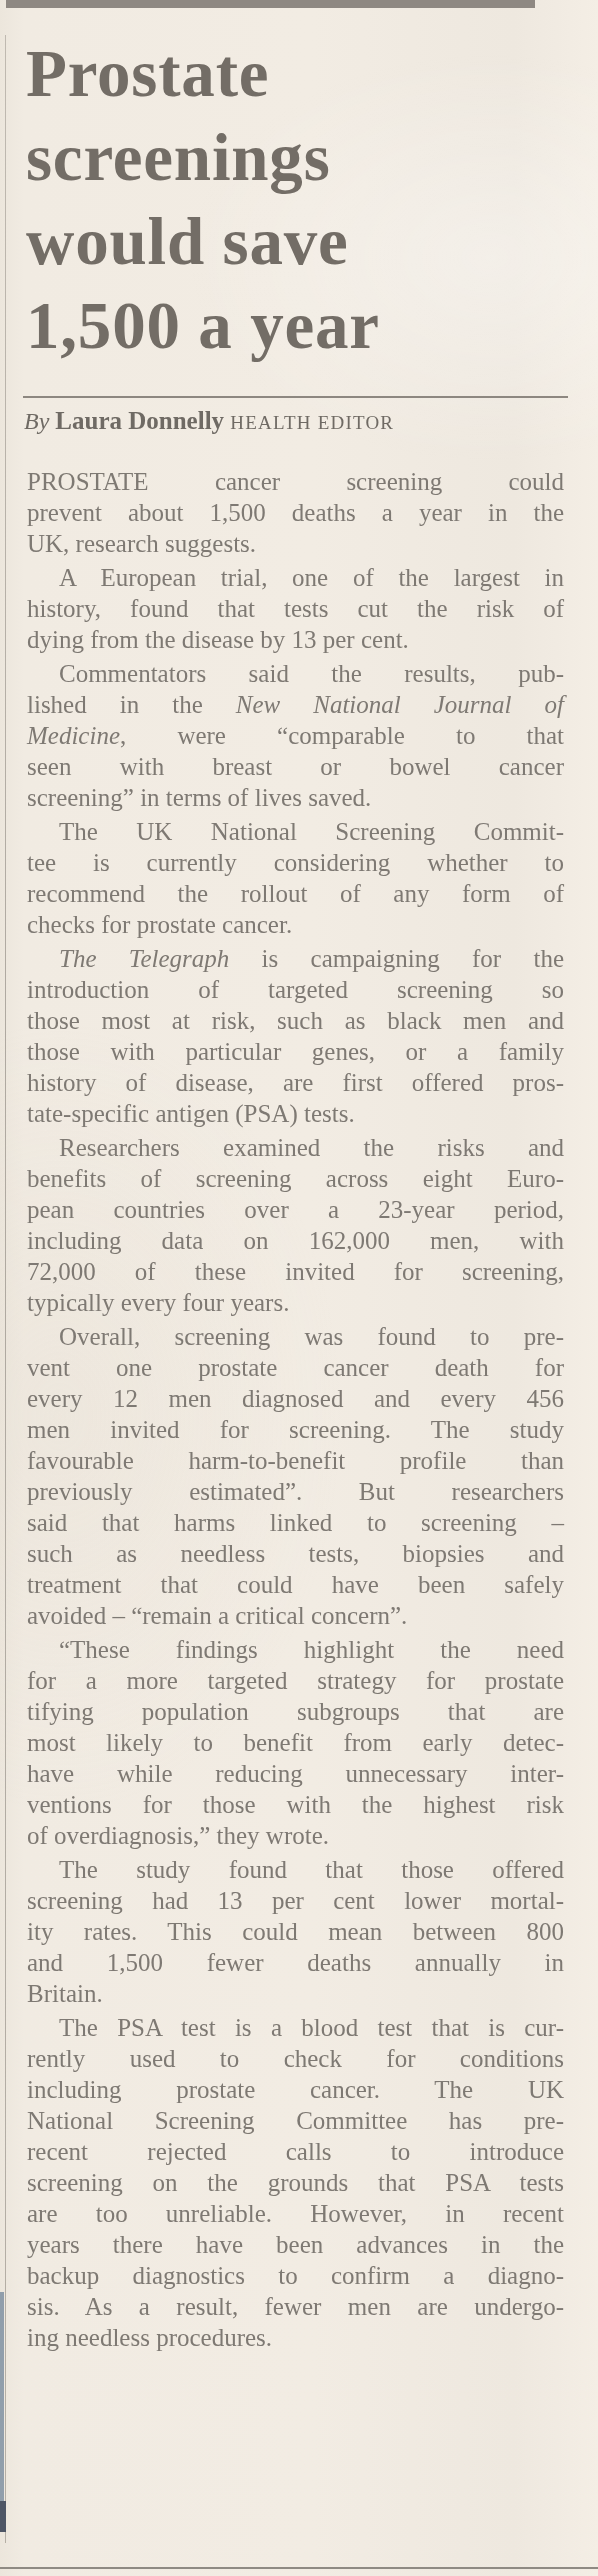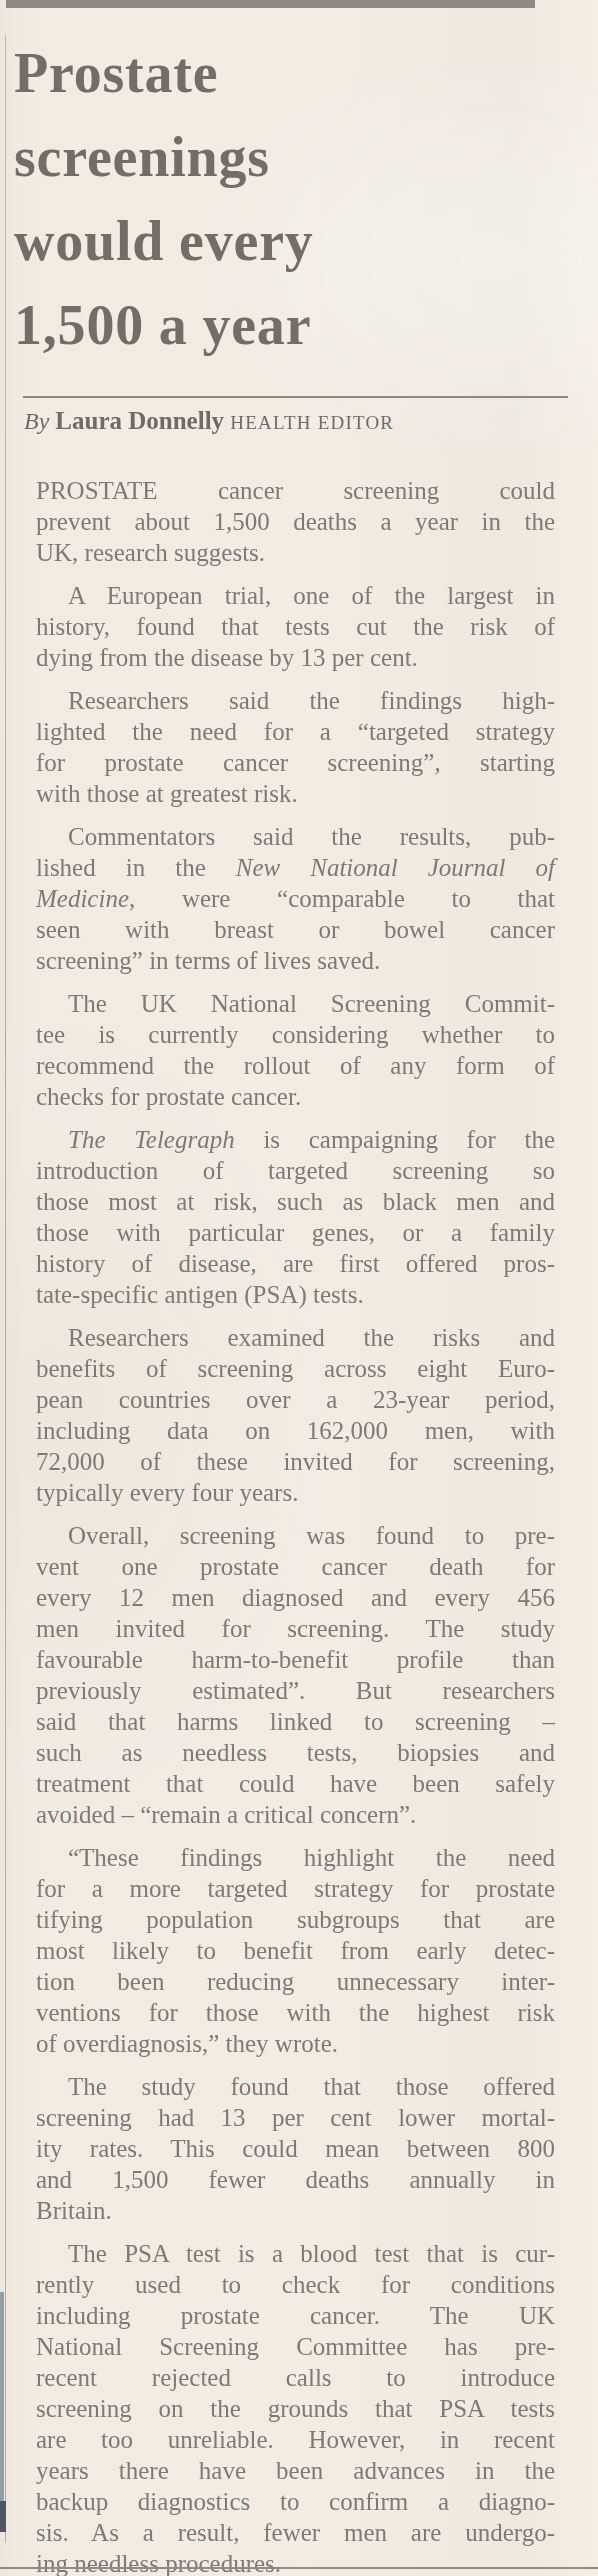--- a/index.html
+++ b/index.html
@@ -14,74 +14,68 @@
     font-family:"Liberation Serif","DejaVu Serif",serif;
     color:#7c7771;
   }
   .top-bar{position:absolute;left:6.4px;top:0;width:529px;height:8px;background:#8e8882;}
   .left-rule{position:absolute;left:4.8px;top:35px;width:1.6px;height:2508px;
     background:linear-gradient(#b0aaa1,#9a948c 40%,#a29c93);opacity:.75;}
   .left-blue-mark{position:absolute;left:0;top:2292px;width:4px;height:211px;background:#8090a2;opacity:.85;}
   .left-dark-mark{position:absolute;left:0;top:2501px;width:5.6px;height:31px;background:#4e5665;}
   .bottom-rule{position:absolute;left:0;top:2567px;width:599px;height:2.4px;background:#8f8a83;}
 
-  .headline{position:absolute;left:14px;top:31px;width:558px;
-    font-weight:bold;font-size:56px;line-height:84px;letter-spacing:0.8px;color:#736d66;}
+  .headline{position:absolute;left:26px;top:31px;width:558px;
+    font-weight:bold;font-size:67px;line-height:84px;letter-spacing:0.8px;color:#736d66;}
   .headline .hline{height:84px;}
 
   .byline-rule{position:absolute;left:22.6px;top:396px;width:545px;height:2.4px;background:#8d8780;}
   .byline{position:absolute;left:24px;top:407px;width:556px;color:#6f6a64;white-space:nowrap;}
   .byline .by{font-style:italic;font-size:24px;}
   .byline .author{font-weight:bold;font-size:25px;}
   .byline .role{font-size:19px;letter-spacing:1.2px;}
 
   .body-col{position:absolute;left:24px;top:463px;width:543px;font-size:25px;color:#7e7973;}
-  .para{margin:12px;padding:0;}
+  .para{margin:3px;padding:0;}
   .line{height:31px;line-height:31px;text-align:justify;text-align-last:justify;}
   .line.last{text-align:right;text-align-last:left;}
   .line.indent{padding-left:32px;}
   .it{font-style:italic;}
 </style>
 </head>
 <body>
 
 <div class="top-bar"></div>
 <div class="left-rule"></div>
 <div class="left-blue-mark"></div>
 <div class="left-dark-mark"></div>
 
 <div class="headline">
     <div class="hline">Prostate</div>
     <div class="hline">screenings</div>
-    <div class="hline">would every</div>
+    <div class="hline">would save</div>
     <div class="hline">1,500 a year</div>
   </div>
 
 <div class="byline-rule"></div>
 
 <div class="byline">
   <span class="by">By </span><span class="author">Laura Donnelly </span><span class="role">HEALTH EDITOR</span>
 </div>
 
 <div class="body-col">
     <div class="para">
       <div class="line"><span>PROSTATE cancer screening could</span></div>
       <div class="line"><span>prevent about 1,500 deaths a year in the</span></div>
       <div class="line last"><span>UK, research suggests.</span></div>
     </div>
     <div class="para">
       <div class="line indent"><span>A European trial, one of the largest in</span></div>
       <div class="line"><span>history, found that tests cut the risk of</span></div>
       <div class="line last"><span>dying from the disease by 13 per cent.</span></div>
-    </div>
-    <div class="para">
-      <div class="line indent"><span>Researchers said the findings high-</span></div>
-      <div class="line"><span>lighted the need for a “targeted strategy</span></div>
-      <div class="line"><span>for prostate cancer screening”, starting</span></div>
-      <div class="line last"><span>with those at greatest risk.</span></div>
     </div>
     <div class="para">
       <div class="line indent"><span>Commentators said the results, pub-</span></div>
       <div class="line"><span>lished in the </span><span class="it">New National Journal of</span></div>
       <div class="line"><span class="it">Medicine</span><span>, were “comparable to that</span></div>
       <div class="line"><span>seen with breast or bowel cancer</span></div>
       <div class="line last"><span>screening” in terms of lives saved.</span></div>
     </div>
     <div class="para">
       <div class="line indent"><span>The UK National Screening Commit-</span></div>
@@ -115,21 +109,21 @@
       <div class="line"><span>said that harms linked to screening –</span></div>
       <div class="line"><span>such as needless tests, biopsies and</span></div>
       <div class="line"><span>treatment that could have been safely</span></div>
       <div class="line last"><span>avoided – “remain a critical concern”.</span></div>
     </div>
     <div class="para">
       <div class="line indent"><span>“These findings highlight the need</span></div>
       <div class="line"><span>for a more targeted strategy for prostate</span></div>
       <div class="line"><span>tifying population subgroups that are</span></div>
       <div class="line"><span>most likely to benefit from early detec-</span></div>
-      <div class="line"><span>tion been reducing unnecessary inter-</span></div>
+      <div class="line"><span>have while reducing unnecessary inter-</span></div>
       <div class="line"><span>ventions for those with the highest risk</span></div>
       <div class="line last"><span>of overdiagnosis,” they wrote.</span></div>
     </div>
     <div class="para">
       <div class="line indent"><span>The study found that those offered</span></div>
       <div class="line"><span>screening had 13 per cent lower mortal-</span></div>
       <div class="line"><span>ity rates. This could mean between 800</span></div>
       <div class="line"><span>and 1,500 fewer deaths annually in</span></div>
       <div class="line last"><span>Britain.</span></div>
     </div>

